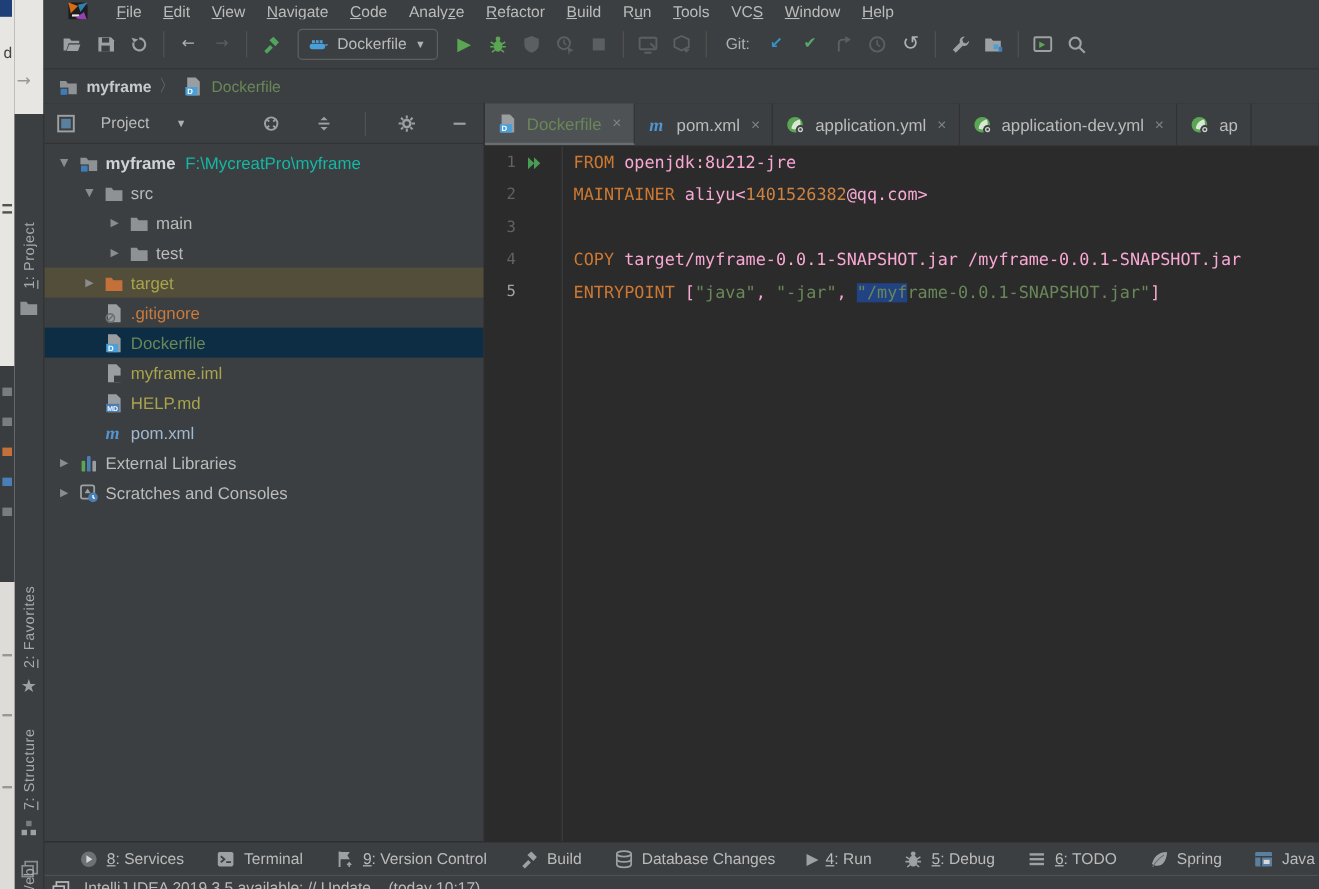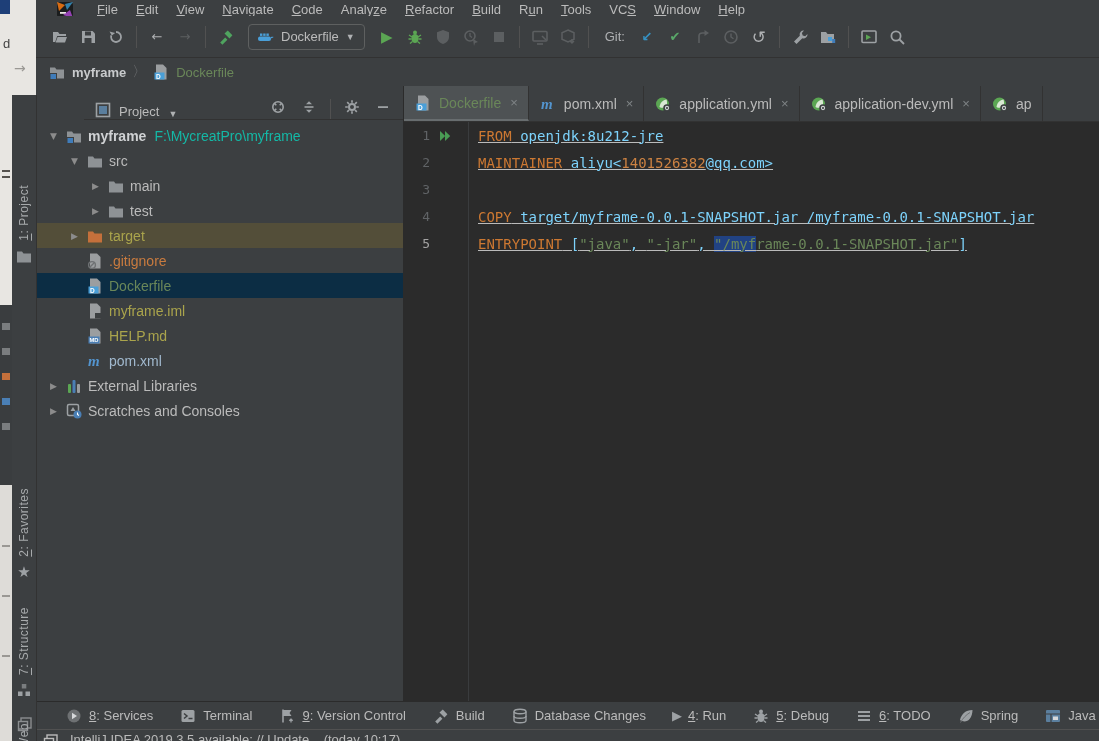--- a/index.html
+++ b/index.html
@@ -39,21 +39,21 @@
   .run-combo{display:flex;align-items:center;gap:7px;border:1px solid #5e6060;border-radius:4px;height:24px;padding:0 9px 0 7px;margin:0 8px;color:#bbbbbb;cursor:pointer;flex:none;}
   .run-combo .chev{font-size:9px;color:#afb1b3;}
   
   .crumbs{height:28px;display:flex;align-items:center;gap:6px;padding-left:12px;background:#3c3f41;}
   .crumbs .proj{font-weight:bold;color:#c8cacc;}
   .crumbs .sep{color:#6e7072;font-size:14px;}
   .crumbs .file{color:#6a8759;}
   
   .main{position:relative;height:615px;display:flex;background:#2b2b2b;}
   .proj-panel{width:367px;background:#3c3f41;border-right:1px solid #2b2b2b;display:flex;flex-direction:column;}
-  .panel-head{height:33px;display:flex;align-items:flex-end;padding:0 8px 0 10px;gap:7px;border-bottom:1px solid #323232;margin-left:48px;}
+  .panel-head{height:33px;display:flex;align-items:center;padding:0 8px 0 10px;gap:20px;border-bottom:1px solid #323232;}
   .panel-head .ptitle{color:#bbbbbb;}
   .panel-head .chev{font-size:9px;color:#afb1b3;margin-left:2px;}
   .panel-head .spacer{flex:1;}
   .panel-head .phi{width:24px;height:24px;display:flex;align-items:center;justify-content:center;color:#afb1b3;cursor:pointer;}
   .phi-sep{width:1px;height:20px;background:#515151;margin:0 2px;}
   .tree{flex:1;overflow:hidden;padding-top:3px;font-size:14px;}
   .trow{height:25px;display:flex;align-items:center;white-space:nowrap;cursor:pointer;color:#bbbbbb;}
   .trow .arrow{width:19px;text-align:center;color:#8c8c8c;font-size:9px;flex:none;font-family:"DejaVu Sans",sans-serif;}
   .trow .ticon{width:22px;display:flex;justify-content:center;flex:none;}
   .trow .tlabel{margin-left:3px;}
@@ -68,22 +68,22 @@
   .tab.active{background:#4e5254;border-bottom:2px solid #686d6f;}
   .tab .close{color:#7f8486;font-size:13px;margin-left:2px;}
   .tab .tname.green{color:#6a8759;}
   .codewrap{flex:1;background:#2b2b2b;display:flex;font-family:"DejaVu Sans Mono",monospace;font-size:14px;overflow:hidden;}
   .gutter{width:64px;flex:none;border-right:1px solid #3a3c3e;}
   .gut-line{height:27px;display:flex;align-items:center;}
   .gut-num{width:26px;text-align:right;color:#606366;font-size:13px;}
   .gut-num.cur{color:#a4a3a3;}
   .gut-run{width:30px;display:flex;justify-content:center;}
   .codelines{flex:1;padding-left:9px;min-width:0;}
-  .cline{height:27px;display:flex;align-items:center;white-space:pre;text-decoration:underline;}
-  .tok-kw{color:#cc7832;} .tok-def{color:#7dd3fc;} .tok-str{color:#6a8759;} .tok-num{color:#cc8242;}
+  .cline{height:27px;display:flex;align-items:center;white-space:pre;}
+  .tok-kw{color:#cc7832;} .tok-def{color:#f9a8d4;} .tok-str{color:#6a8759;} .tok-num{color:#cc8242;}
   .tok-sel{background:#214283;}
   
   .toolwin-bar{height:27px;display:flex;align-items:center;gap:4px;background:#3c3f41;border-top:1px solid #2b2b2b;padding-left:18px;overflow:hidden;}
   .twb-item{display:flex;align-items:center;gap:6px;padding:0 11px;height:100%;cursor:pointer;color:#bbbbbb;white-space:nowrap;}
   .twb-item u{text-decoration:underline;}
   .statusbar{height:14px;background:#3c3f41;border-top:1px solid #515151;display:flex;align-items:flex-start;gap:10px;padding:2px 0 0 6px;overflow:hidden;color:#bbbbbb;}
   svg{display:block;}
 </style>
 </head>
 <body>

